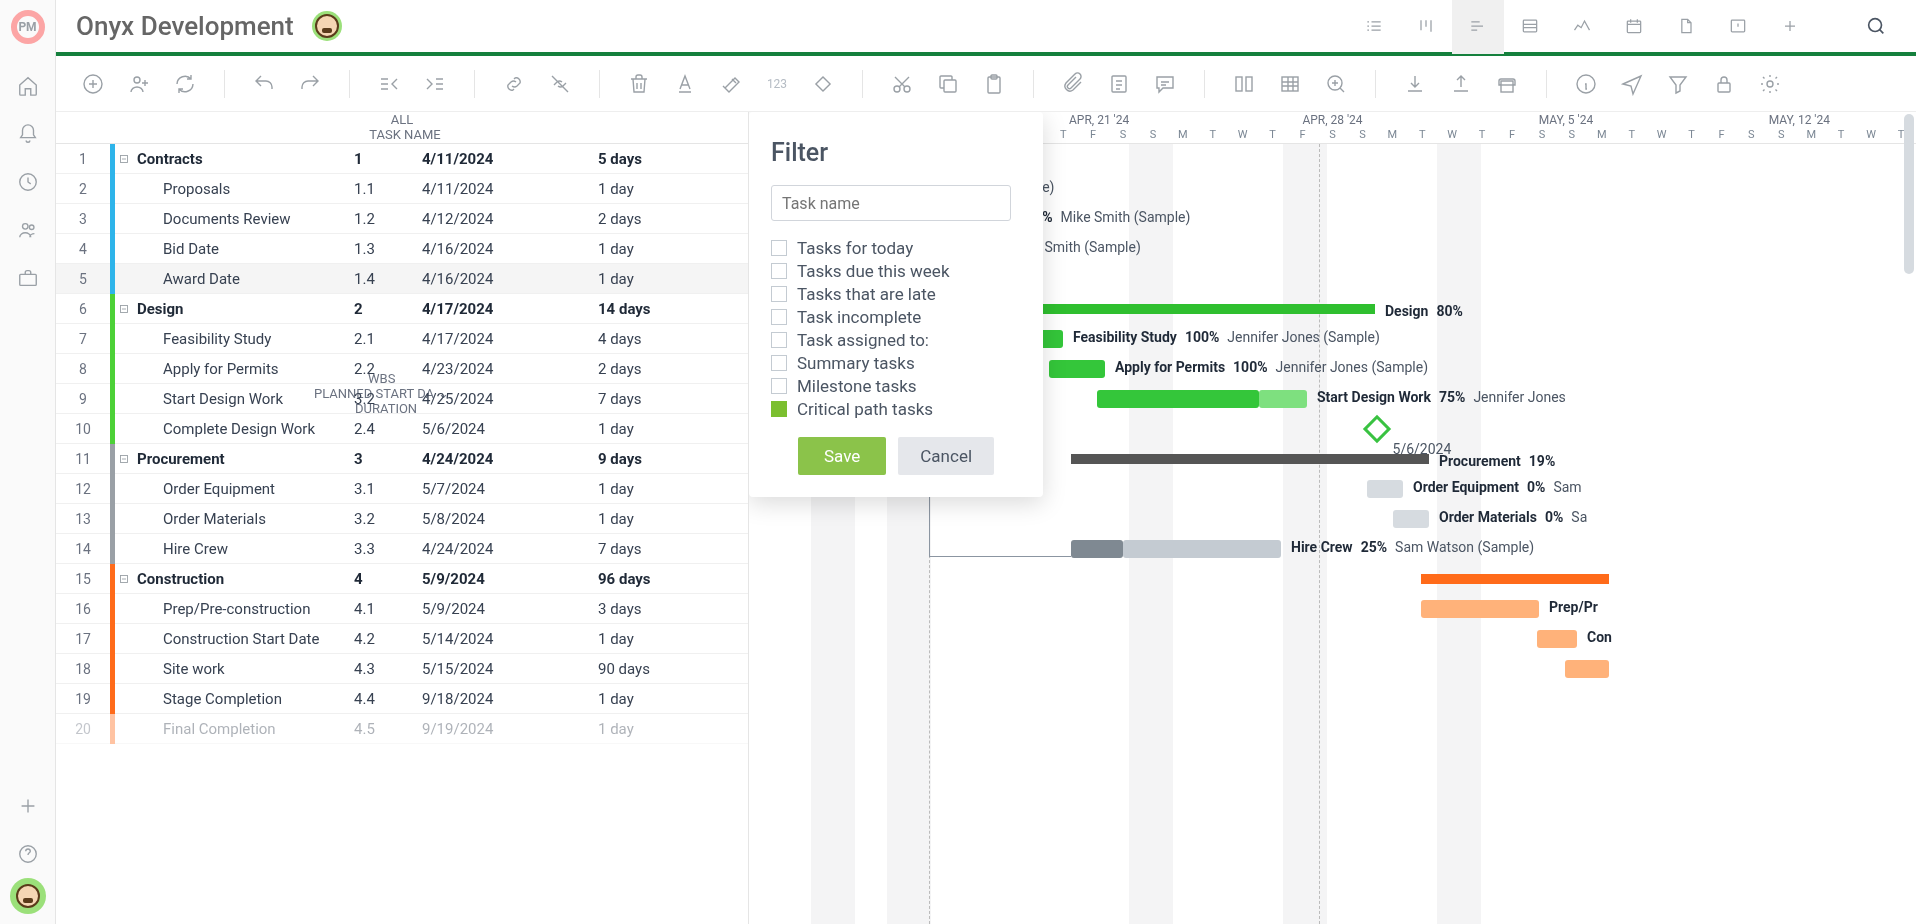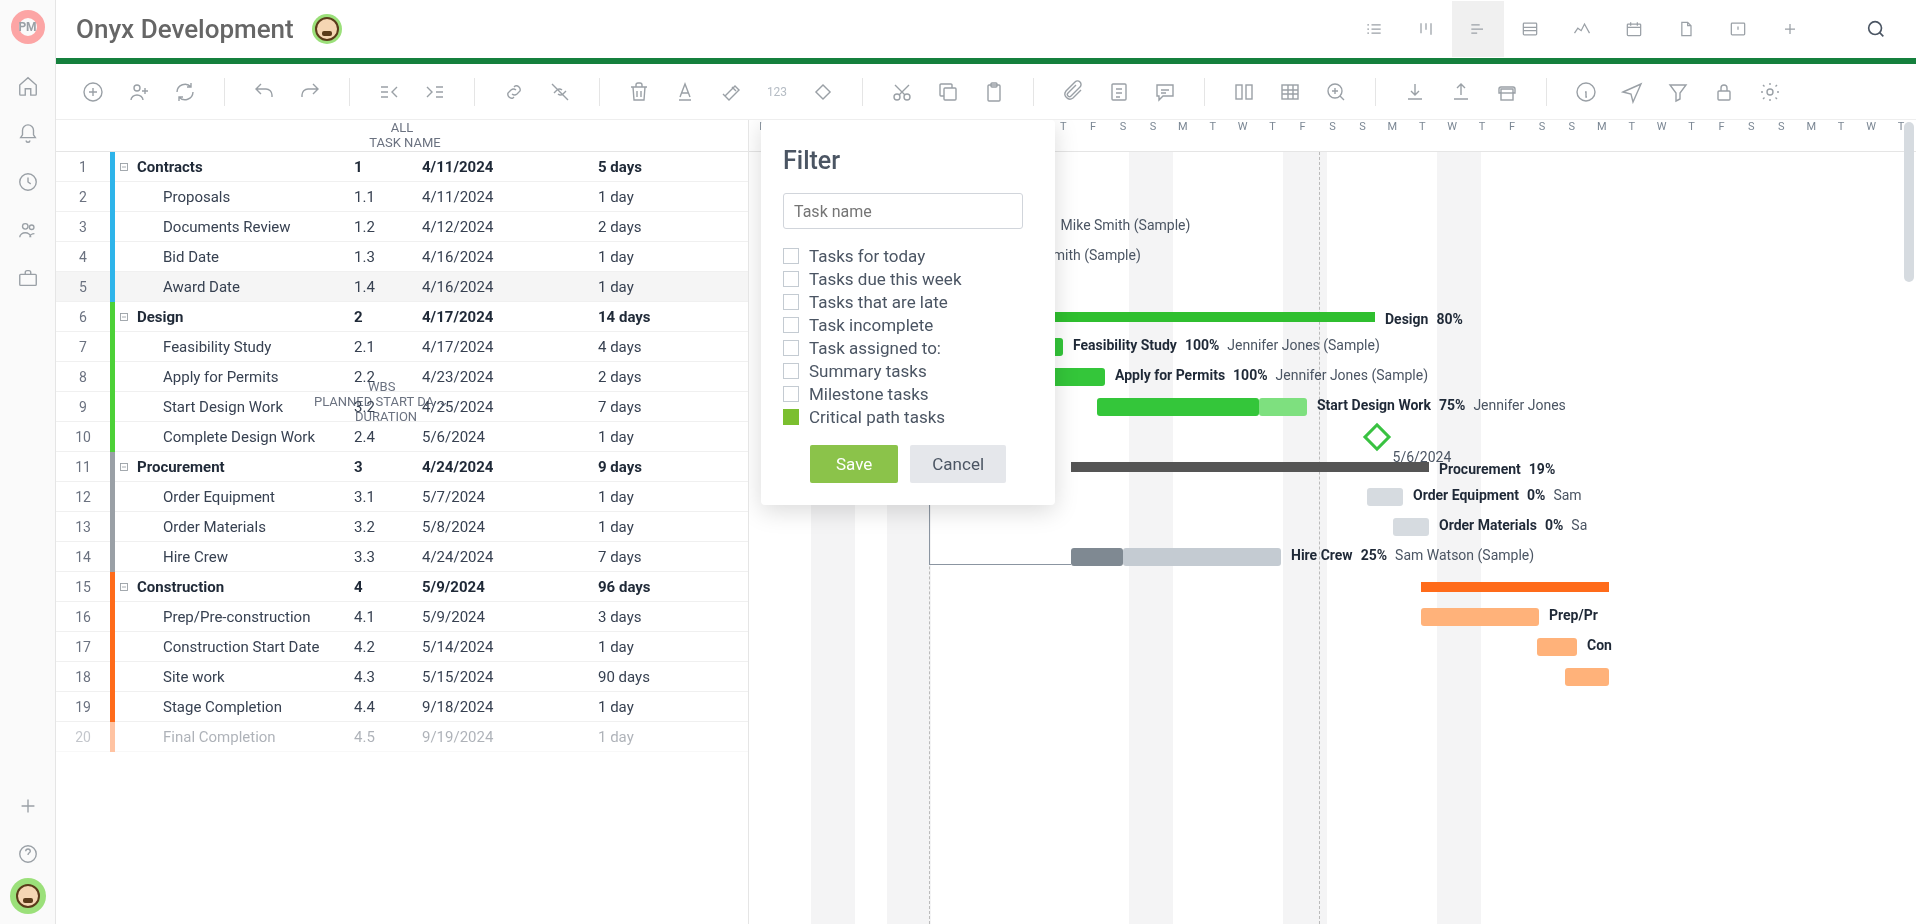--- a/index.html
+++ b/index.html
@@ -1,29 +1,29 @@
 <!DOCTYPE html>
 <html><head>
 <meta charset="utf-8">
 <style>
 * { margin: 0; padding: 0; box-sizing: border-box; font-family: -apple-system, BlinkMacSystemFont, "Segoe UI", Roboto, Helvetica, Arial, sans-serif; }
 html, body { width: 1916px; height: 924px; overflow: hidden; background: #fff; }
 .app { display: flex; height: 924px; }
 
 
 .glob-sidebar { width: 56px; background: #fafafa; border-right: 1px solid #e5e5e5; display: flex; flex-direction: column; align-items: center; padding-top: 10px; }
-.logo { width: 34px; height: 34px; border: 8px solid #fca5a5; border-radius: 50%; display: flex; align-items: center; justify-content: center; color: #9aa0a6; font-weight: 700; font-size: 12px; margin-bottom: 18px; }
+.logo { width: 34px; height: 34px; border: 6px solid #fca5a5; border-radius: 50%; display: flex; align-items: center; justify-content: center; color: #9aa0a6; font-weight: 700; font-size: 12px; margin-bottom: 18px; }
 .gs-icon { width: 40px; height: 40px; display: flex; align-items: center; justify-content: center; color: #9aa0a6; margin: 4px 0; border-radius: 6px; }
 .gs-icon svg { width: 22px; height: 22px; stroke: currentColor; fill: none; stroke-width: 1.5; }
 .gs-spacer { flex: 1; }
 .avatar-sm { width: 36px; height: 36px; border-radius: 50%; background: #9be07a; display:flex; align-items:center; justify-content:center; margin-bottom: 10px; }
 
 
 .main { flex: 1; display: flex; flex-direction: column; }
-.header { height: 64px; display: flex; align-items: center; padding: 0 20px; border-bottom: 6px solid #15803d; justify-content: space-between; }
+.header { height: 56px; display: flex; align-items: center; padding: 0 20px; border-bottom: 4px solid #15803d; justify-content: space-between; }
 .title { font-size: 26px; color: #666; font-weight: 500; margin-right: 18px; }
 .avatar-md { width: 30px; height: 30px; border-radius: 50%; background: #9be07a; display:flex; align-items:center; justify-content:center; }
 .avatar-face { width: 24px; height: 24px; border-radius:50%; background:#f5d6b3; border:2px solid #5a3b1a; position:relative; }
 .avatar-face::after { content:''; position:absolute; bottom:3px; left:50%; transform:translateX(-50%); width:10px; height:5px; background:#5a3b1a; border-radius:2px; }
 .header-views { margin-left: auto; display: flex; }
 .view-btn { width: 52px; height: 56px; display:flex; align-items:center; justify-content:center; color:#9aa0a6; }
 .view-btn.active { background:#f0f0f0; }
 .view-btn svg { width:20px; height:20px; stroke: currentColor; fill:none; stroke-width:1.5; }
 .header-right { margin-left: 40px; }
 .search-icon { width: 24px; height:24px; }
@@ -674,20 +674,27 @@
     </div>
     <div class="col-wbs ">4.5</div>
     <div class="col-start ">9/19/2024</div>
     <div class="col-dur ">1 day</div>
             </div>
           </div>
       </div>
 
       <div class="gantt">
         <div class="timeline-head">
+          <div class="month-row" id="month-row">
+              <div class="month-cell"></div>
+              <div class="month-cell">APR, 21 '24</div>
+              <div class="month-cell">APR, 28 '24</div>
+              <div class="month-cell">MAY, 5 '24</div>
+              <div class="month-cell">MAY, 12 '24</div>
+            </div>
           <div class="dow-row" id="dow-row">
               <div class="dow-cell">M</div>
               <div class="dow-cell">T</div>
               <div class="dow-cell">W</div>
               <div class="dow-cell">T</div>
               <div class="dow-cell">F</div>
               <div class="dow-cell">S</div>
               <div class="dow-cell">S</div>
               <div class="dow-cell">M</div>
               <div class="dow-cell">T</div>
@@ -859,21 +866,21 @@
               </div>
             </div>
             <div class="gbar-row" style="position: absolute; top: 510px; left: 0px; right: 0px; height: 30px;">
               <div class="gbar orange2" style="left: 816px; width: 44px;"></div>
             </div>
             <div style="position: absolute; left: 180px; top: 125px; width: 0px; height: 287px; border-left: 1px solid rgb(139, 149, 161);"></div>
             <div style="position: absolute; left: 180px; top: 412px; height: 0px; width: 142px; border-top: 1px solid rgb(139, 149, 161);"></div>
           </div>
         <div class="scrollbar-stub"></div>
 
-        <div class="filter-pop" style="left:12px;top:0">
+        <div class="filter-pop" style="left:0;top:0">
           <h2>Filter</h2>
           <input class="filter-input" placeholder="Task name" style="">
           <div id="filter-opts">
               <div class="chk-row">
                 <div class="chk "></div>
                 <span>Tasks for today</span>
               </div>
               <div class="chk-row">
                 <div class="chk "></div>
                 <span>Tasks due this week</span>

